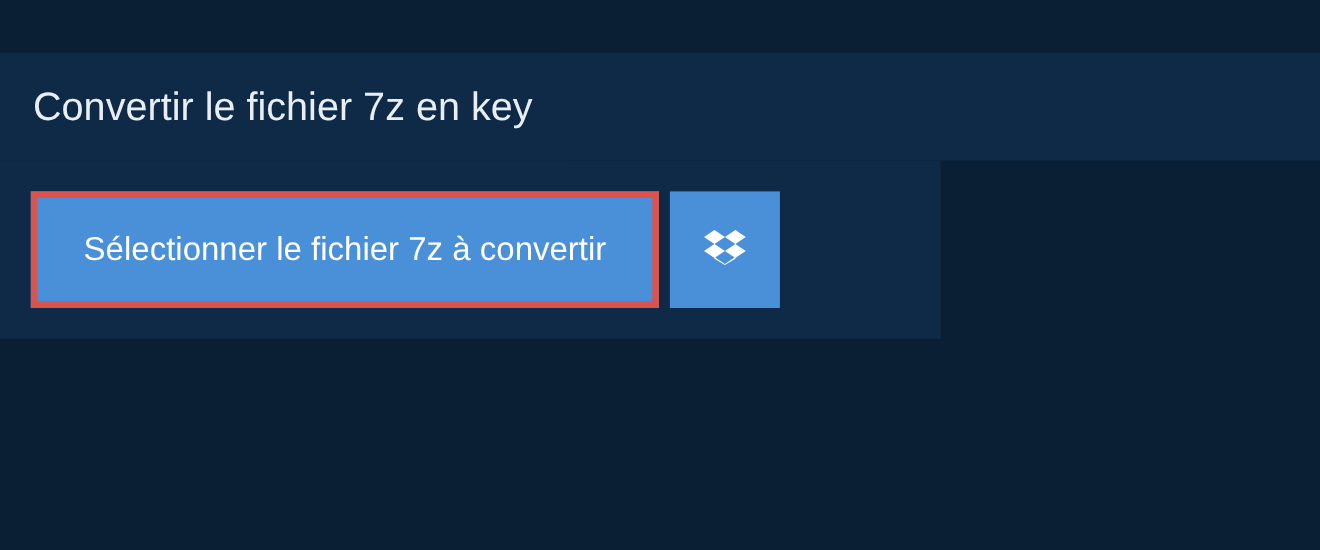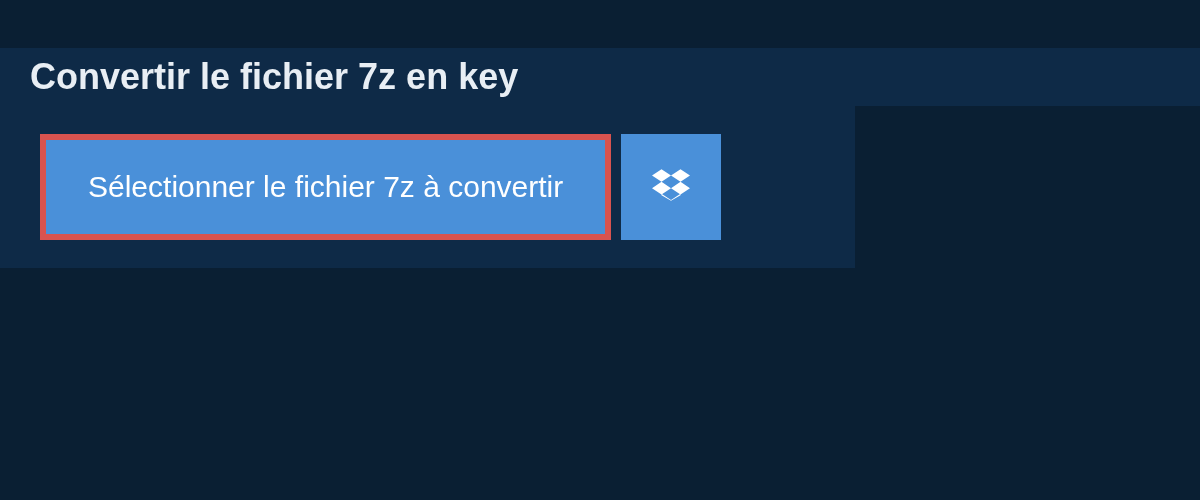--- a/index.html
+++ b/index.html
@@ -16,22 +16,22 @@
     }
     .header-band {
       background: #0e2a47;
       padding: 0;
       margin-top: 48px;
     }
     .page-title {
       background: #0e2a47;
       color: #e8eef4;
       font-size: 36px;
-      font-weight: 700;
-      padding: 8px 30px;
+      font-weight: 400;
+      padding: 28px 30px;
       display: inline-block;
     }
     .content-panel {
       background: #0e2a47;
       margin-top: 0;
       padding: 28px;
       width: 855px;
     }
     .button-row {
       display: flex;
@@ -44,21 +44,20 @@
       color: #ffffff;
       font-size: 30px;
       font-weight: 400;
       padding: 30px 42px;
       cursor: pointer;
       text-align: center;
       flex: 0 0 auto;
       display: flex;
       align-items: center;
       justify-content: center;
-      margin-left: 12px;
     }
     .dropbox-button {
       background: #4a90d9;
       cursor: pointer;
       display: flex;
       align-items: center;
       justify-content: center;
       width: 100px;
     }
     .dropbox-button svg {

